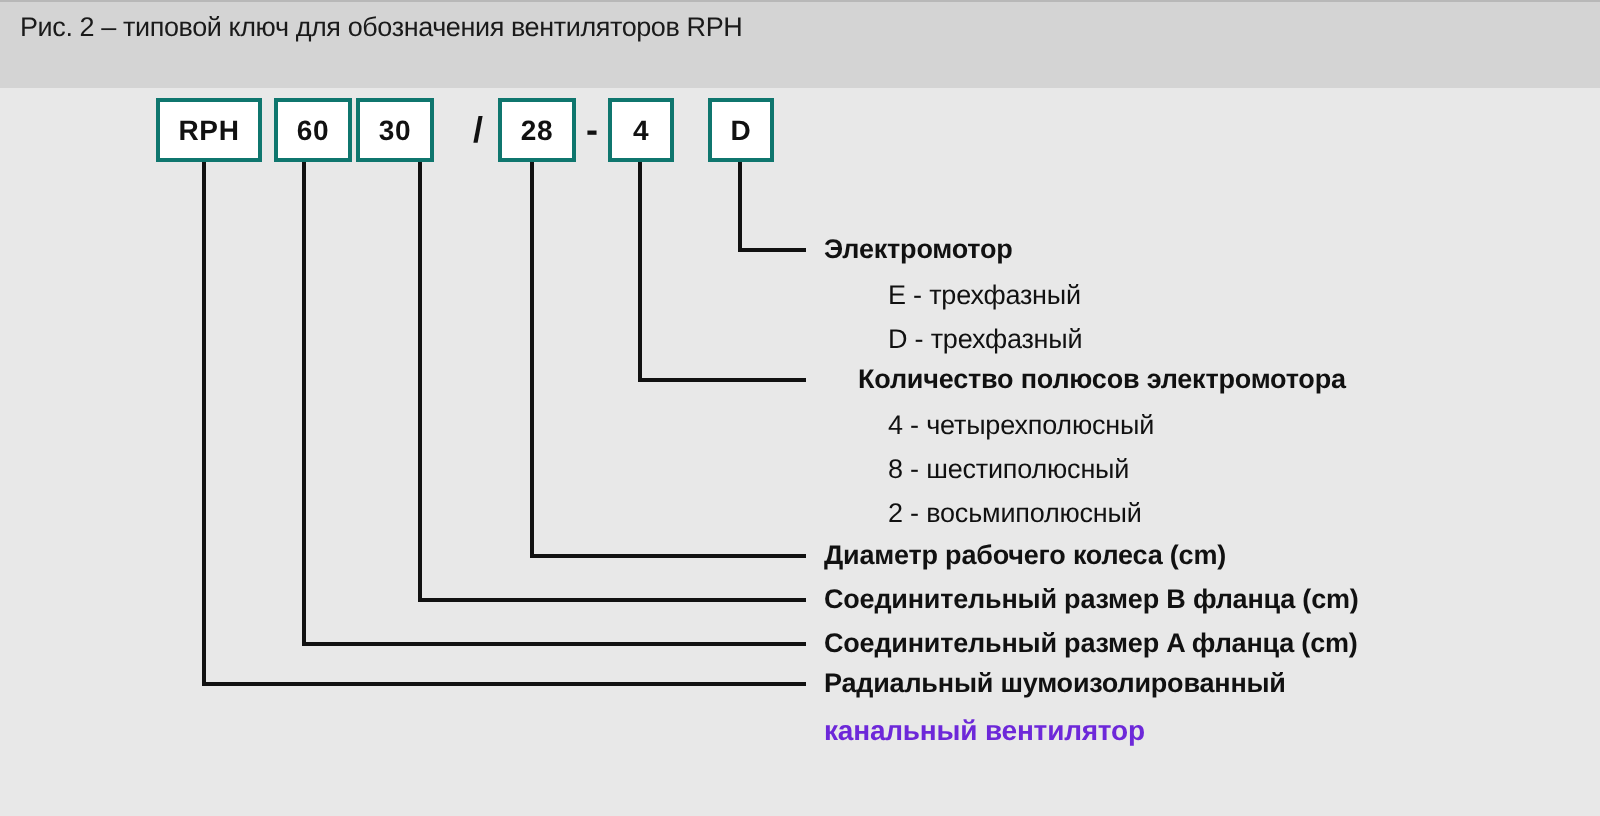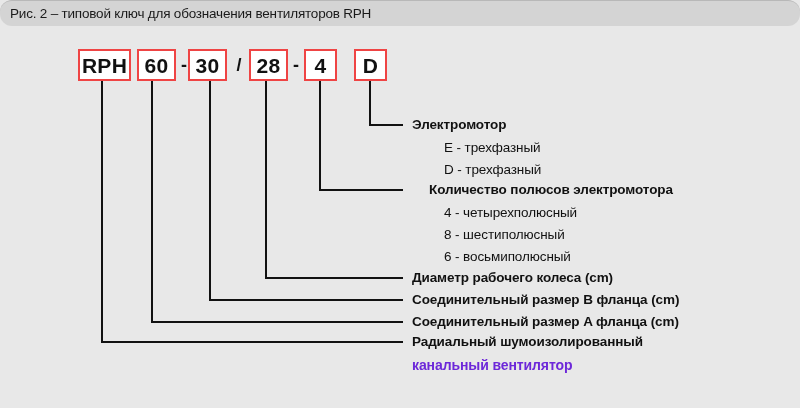--- a/index.html
+++ b/index.html
@@ -13,25 +13,24 @@
     font-family: "Liberation Sans", sans-serif;
     overflow: hidden;
     position: relative;
   }
 
   
   #header-bar {
     position: absolute;
     left: 0; top: 0;
     width: 800px;
-    height: 26px;
+    height: 44px;
     background: #d4d4d4;
     border-top: 1px solid #b8b8b8;
     box-sizing: border-box;
-    border-radius: 12px;
   }
   #header-title {
     position: absolute;
     left: 10px;
     top: 5px;
     font-size: 13.5px;
     color: #1a1a1a;
     white-space: nowrap;
     letter-spacing: -0.2px;
   }
@@ -42,24 +41,24 @@
     left: 0; top: 27px;
     width: 800px;
     height: 381px;
   }
 
   
   .code-box {
     position: absolute;
     top: 22px;
     height: 32px;
-    border: 2px solid #ef4444;
+    border: 2px solid #0f766e;
     background: #ffffff;
     box-sizing: border-box;
-    font-size: 21px;
+    font-size: 14px;
     font-weight: bold;
     color: #111111;
     text-align: center;
     line-height: 29px;
     letter-spacing: 0.3px;
   }
   .separator {
     position: absolute;
     top: 22px;
     height: 32px;
@@ -117,21 +116,21 @@
 
 <div id="header-bar">
   <div id="header-title">Рис. 2 – типовой ключ для обозначения вентиляторов RPH</div>
 </div>
 
 <div id="diagram">
 
   <div class="code-box" style="left:78px; width:53px;">RPH</div>
   <div class="code-box" style="left:137px; width:39px;">60</div>
   <div class="separator" style="left:177px;">-</div>
-  <div class="code-box" style="left:188px; width:39px;">30</div>
+  <div class="code-box" style="left:178px; width:39px;">30</div>
   <div class="separator" style="left:232px;">/</div>
   <div class="code-box" style="left:249px; width:39px;">28</div>
   <div class="separator" style="left:289px;">-</div>
   <div class="code-box" style="left:304px; width:33px;">4</div>
   <div class="code-box" style="left:354px; width:33px;">D</div>
 
   <div class="vline" style="left:369px; top:54px;  height:45px;"></div>
   <div class="hline" style="left:369px; top:97px;  width:34px;"></div>
 
   <div class="vline" style="left:319px; top:54px;  height:110px;"></div>
@@ -149,21 +148,21 @@
   <div class="vline" style="left:101px; top:54px;  height:262px;"></div>
   <div class="hline" style="left:101px; top:314px; width:302px;"></div>
 
   <div class="label-main" style="top:90px;">Электромотор</div>
   <div class="label-sub" style="top:113px;">E - трехфазный</div>
   <div class="label-sub" style="top:135px;">D - трехфазный</div>
 
   <div class="label-main" style="top:155px;padding-left:17px;">Количество полюсов электромотора</div>
   <div class="label-sub" style="top:178px;">4 - четырехполюсный</div>
   <div class="label-sub" style="top:200px;">8 - шестиполюсный</div>
-  <div class="label-sub" style="top:222px;">6 - восьмиполюсный</div>
+  <div class="label-sub" style="top:222px;">2 - восьмиполюсный</div>
 
   <div class="label-main" style="top:243px;">Диаметр рабочего колеса (cm)</div>
   <div class="label-main" style="top:265px;">Соединительный размер B фланца (cm)</div>
   <div class="label-main" style="top:287px;">Соединительный размер A фланца (cm)</div>
   <div class="label-main" style="top:307px;">Радиальный шумоизолированный</div>
   <div class="label-main-l2" style="top:330px;">канальный вентилятор</div>
 
 </div>
 
 </body></html>

